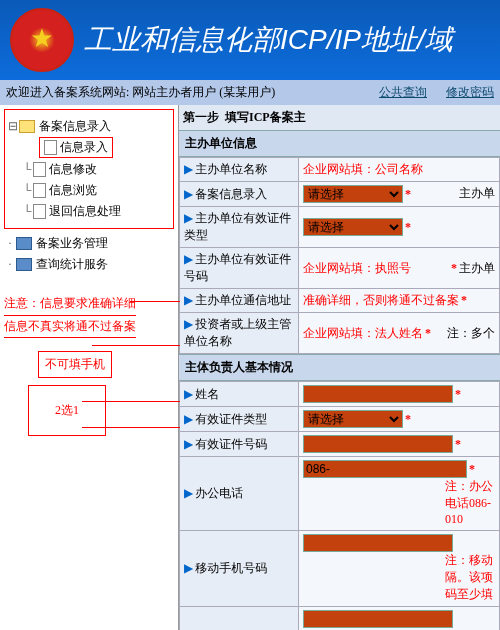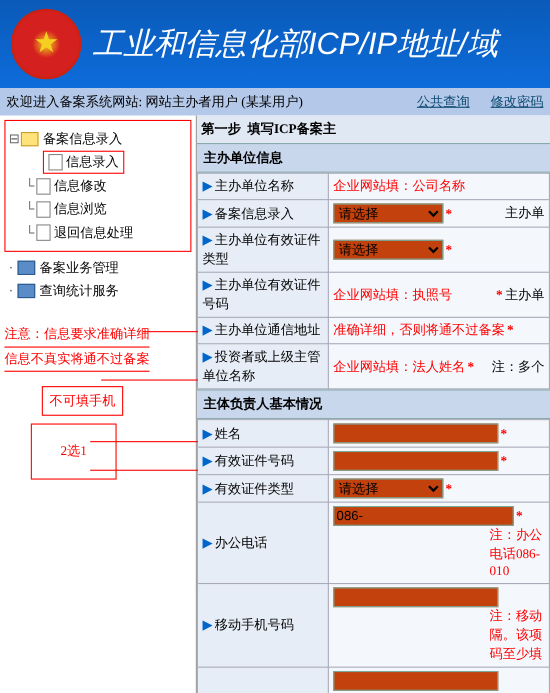--- a/index.html
+++ b/index.html
@@ -134,26 +134,26 @@
     </tbody>
         </table>
     <div class="grp">主体负责人基本情况</div>
     <table>
       <tbody>
             <tr>
               <td class="lab"><span class="tri">▶</span><span>姓名</span></td>
               <td><input type="text" style="width: 150px;"><span class="star">*</span></td>
             </tr>
       <tr>
+              <td class="lab"><span class="tri">▶</span><span>有效证件类型</span></td>
+              <td><select><option>请选择</option></select><span class="star">*</span></td>
+            </tr>
+      <tr>
               <td class="lab"><span class="tri">▶</span><span>有效证件号码</span></td>
               <td><input type="text" style="width: 150px;"><span class="star">*</span></td>
-            </tr>
-      <tr>
-              <td class="lab"><span class="tri">▶</span><span>有效证件类型</span></td>
-              <td><select><option>请选择</option></select><span class="star">*</span></td>
             </tr>
       <tr style="height:44px">
               <td class="lab"><span class="tri">▶</span><span>办公电话</span></td>
               <td><input type="text" style="width: 164px;" value="086-"><span class="star">*</span> <span class="note" style="float:right;width:50px;text-align:left">注：办公电话086-010</span></td>
             </tr>
       <tr style="height:44px">
               <td class="lab"><span class="tri">▶</span><span>移动手机号码</span></td>
               <td><input type="text" style="width: 150px;"> <span class="note" style="float:right;width:50px;text-align:left">注：移动隔。该项码至少填</span></td>
             </tr>
       <tr style="height:44px">

